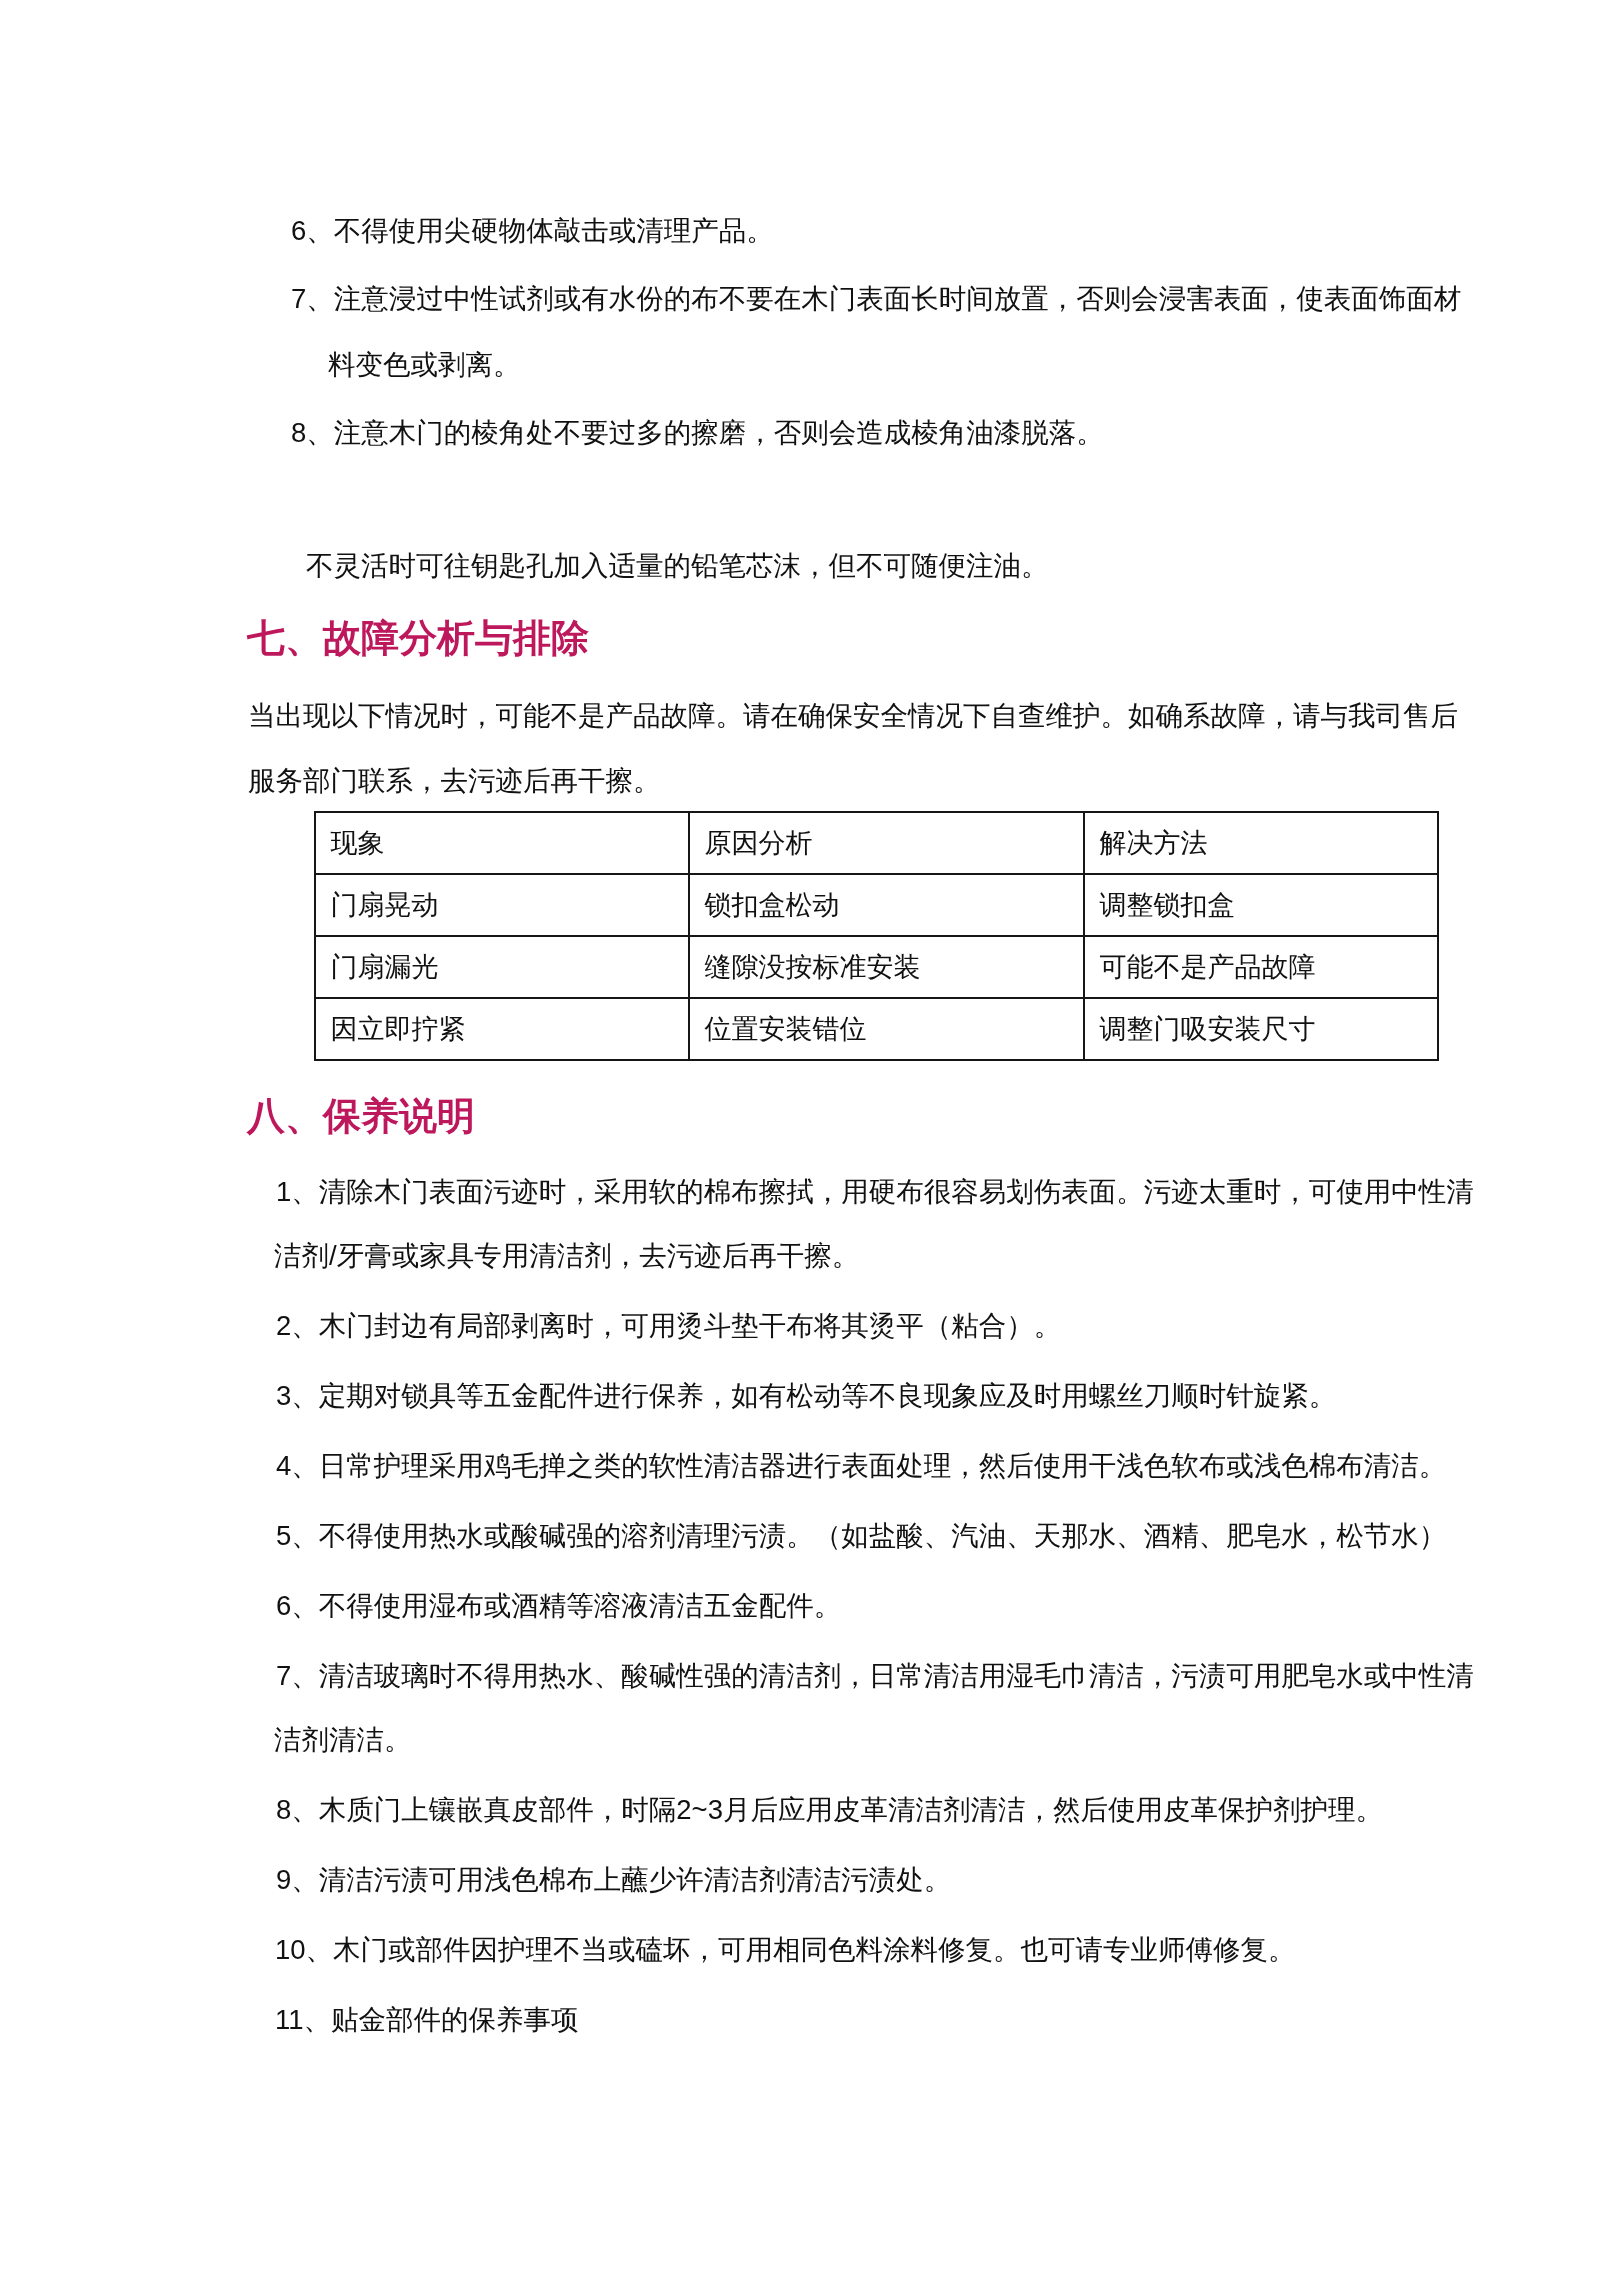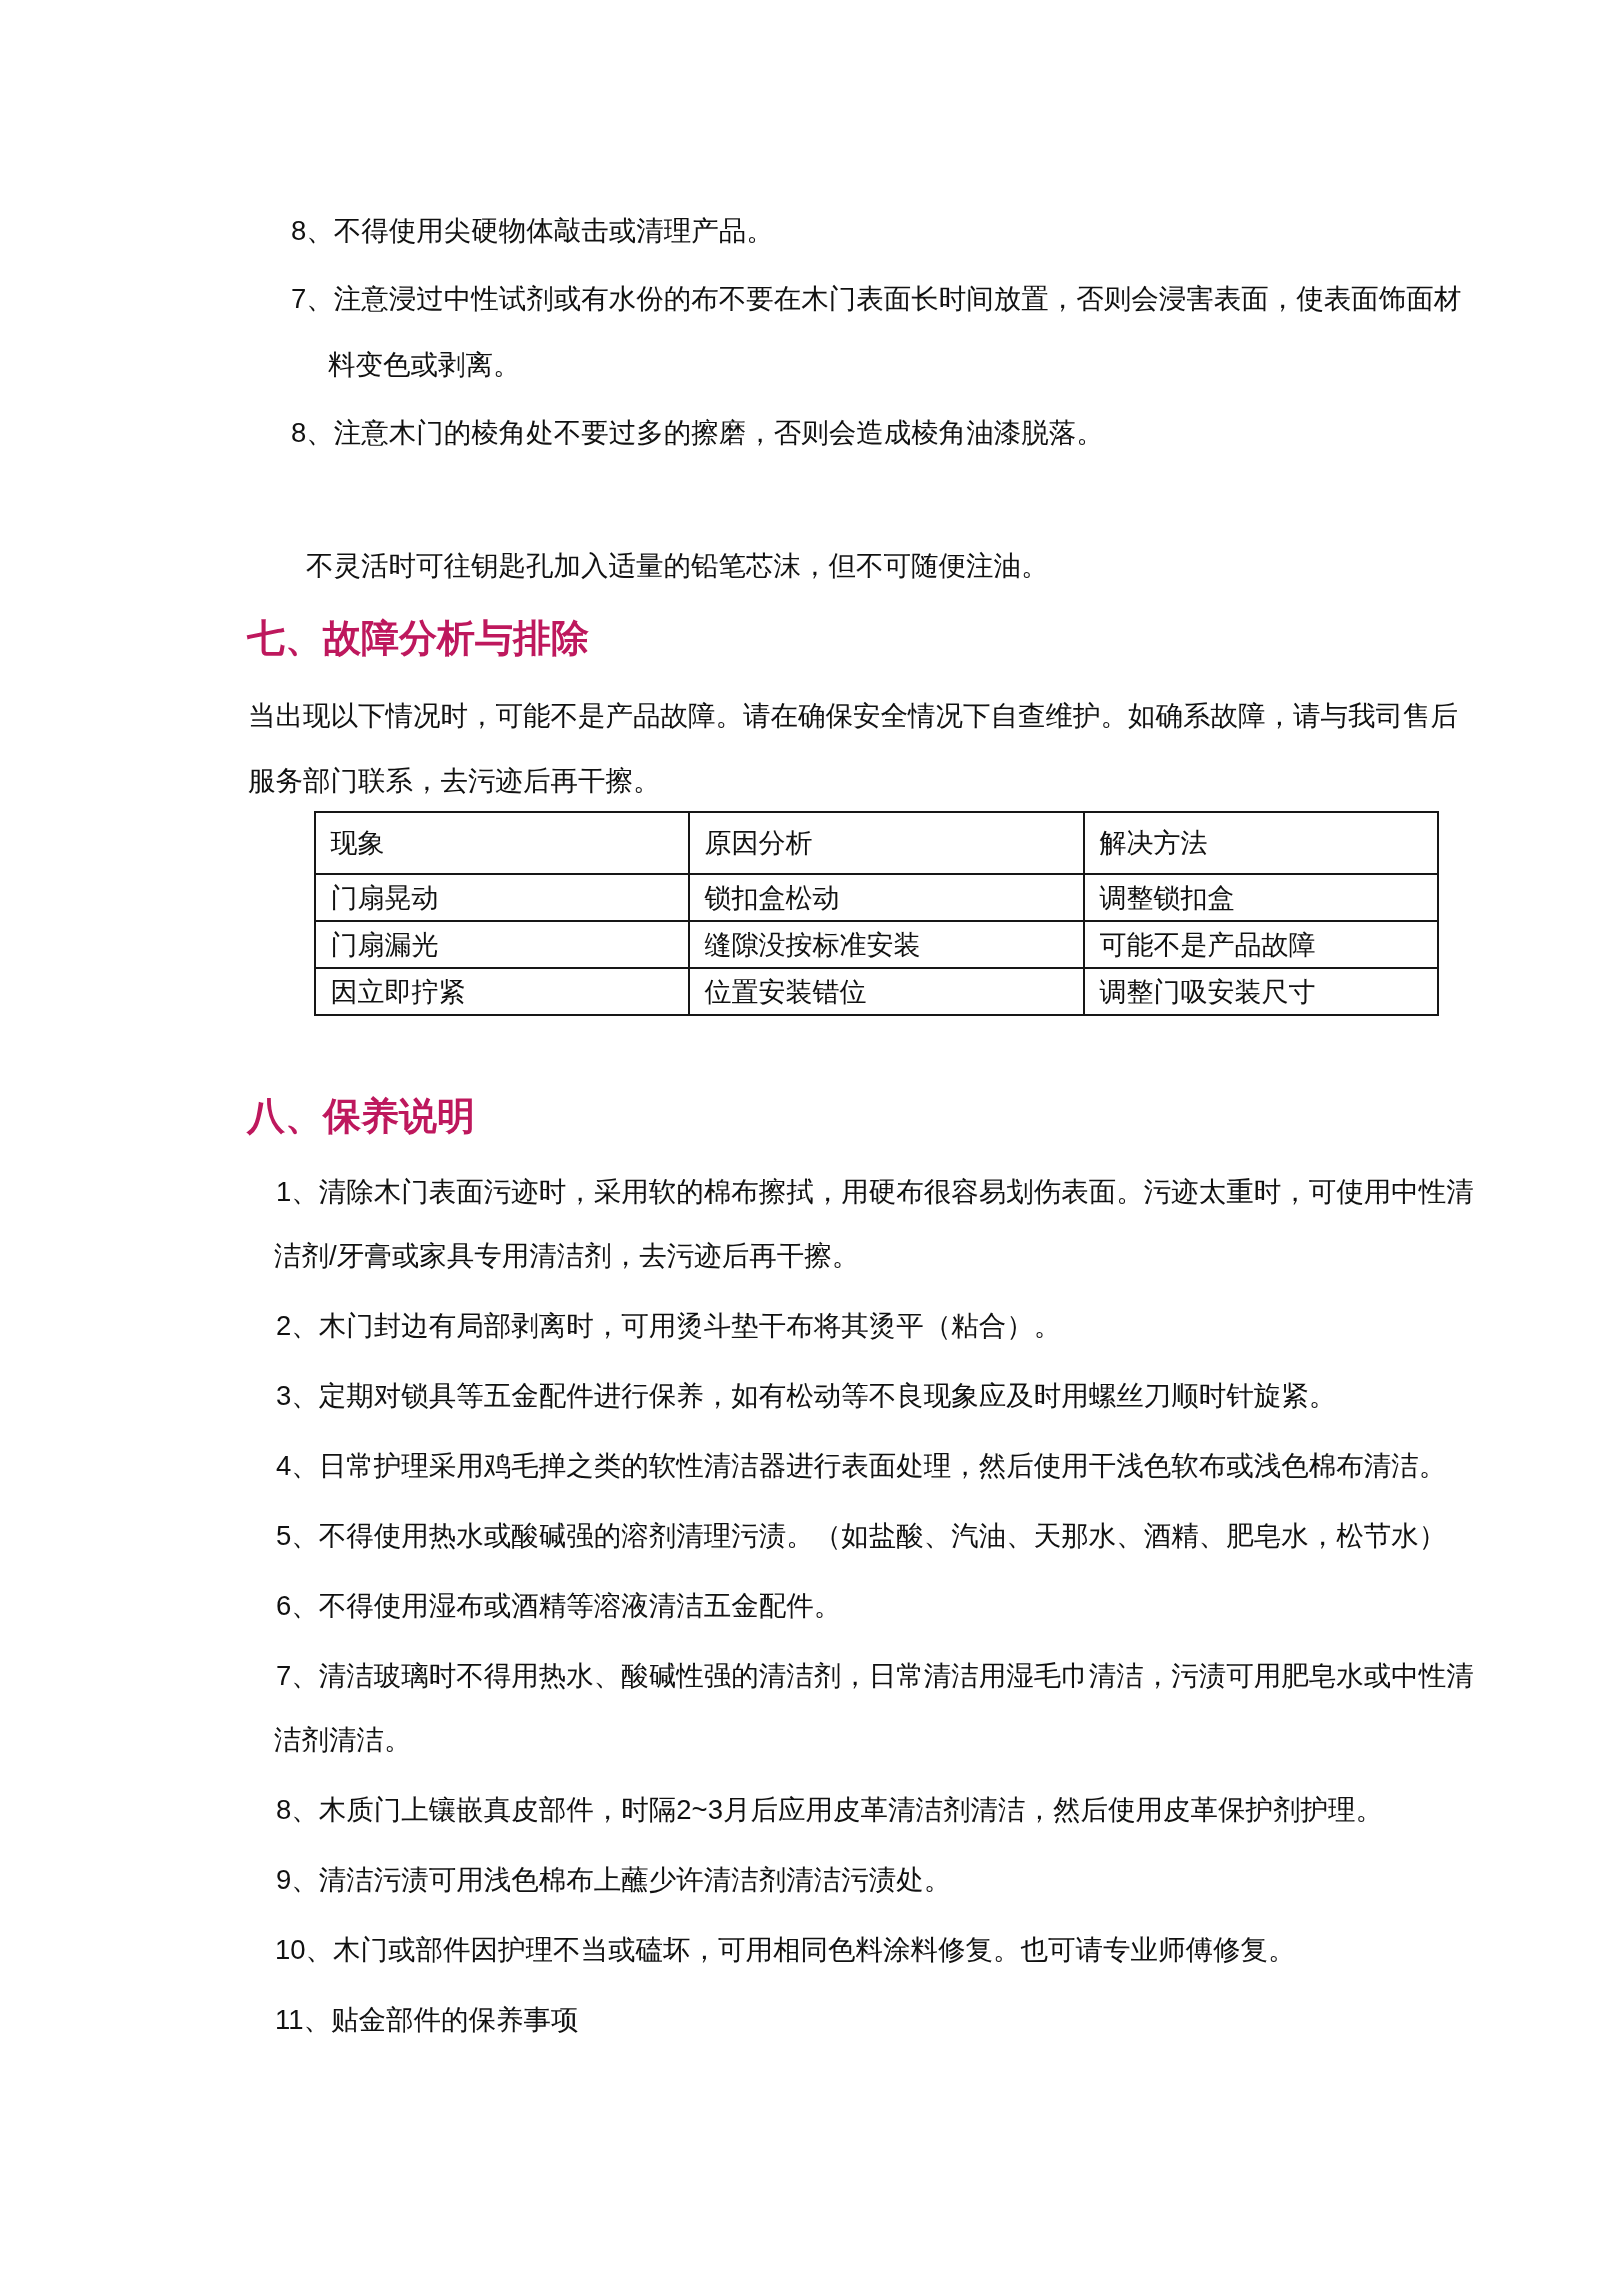--- a/index.html
+++ b/index.html
@@ -46,28 +46,28 @@
   table.fault-table td {
     border: 2px solid #161616;
     font-size: 27px;
     color: #111111;
     padding: 0 0 0 14.4px;
     vertical-align: middle;
     white-space: nowrap;
     overflow: hidden;
   }
   tr.trow-header td { height: 60px; border-radius: 14px; }
-  tr.trow { height: 47px; margin-top: 40px; }
+  tr.trow { height: 62px; margin-top: 40px; }
 </style>
 </head>
 <body>
 
 <div class="page">
 
-  <div class="line" style="top:212px;left:291px">8、不得使用尖硬物体敲击或清理产品。</div>
+  <div class="line" style="top:212px;left:291px">6、不得使用尖硬物体敲击或清理产品。</div>
   <div class="line" style="top:280px;left:291px">7、注意浸过中性试剂或有水份的布不要在木门表面长时间放置，否则会浸害表面，使表面饰面材</div>
   <div class="line" style="top:346px;left:328px">料变色或剥离。</div>
   <div class="line" style="top:414px;left:291px">8、注意木门的棱角处不要过多的擦磨，否则会造成棱角油漆脱落。</div>
   <div class="line" style="top:547px;left:306px">不灵活时可往钥匙孔加入适量的铅笔芯沫，但不可随便注油。</div>
 
   <div class="heading" style="top:615px;left:247px">七、故障分析与排除</div>
   <div class="line" style="top:697px;left:248px">当出现以下情况时，可能不是产品故障。请在确保安全情况下自查维护。如确系故障，请与我司售后</div>
   <div class="line" style="top:762px;left:248px">服务部门联系，去污迹后再干擦。</div>
 
   <table class="fault-table">

